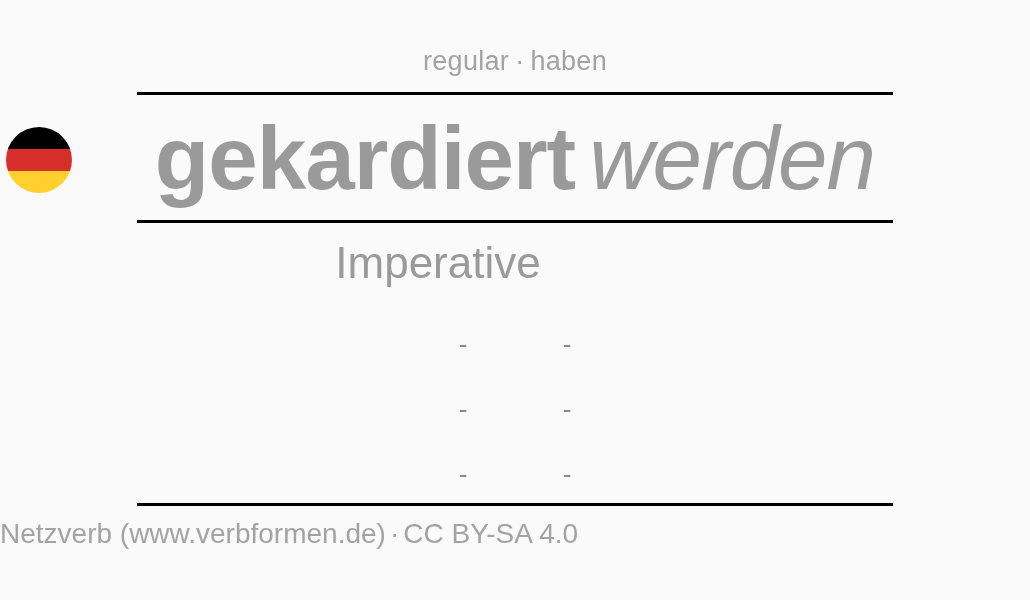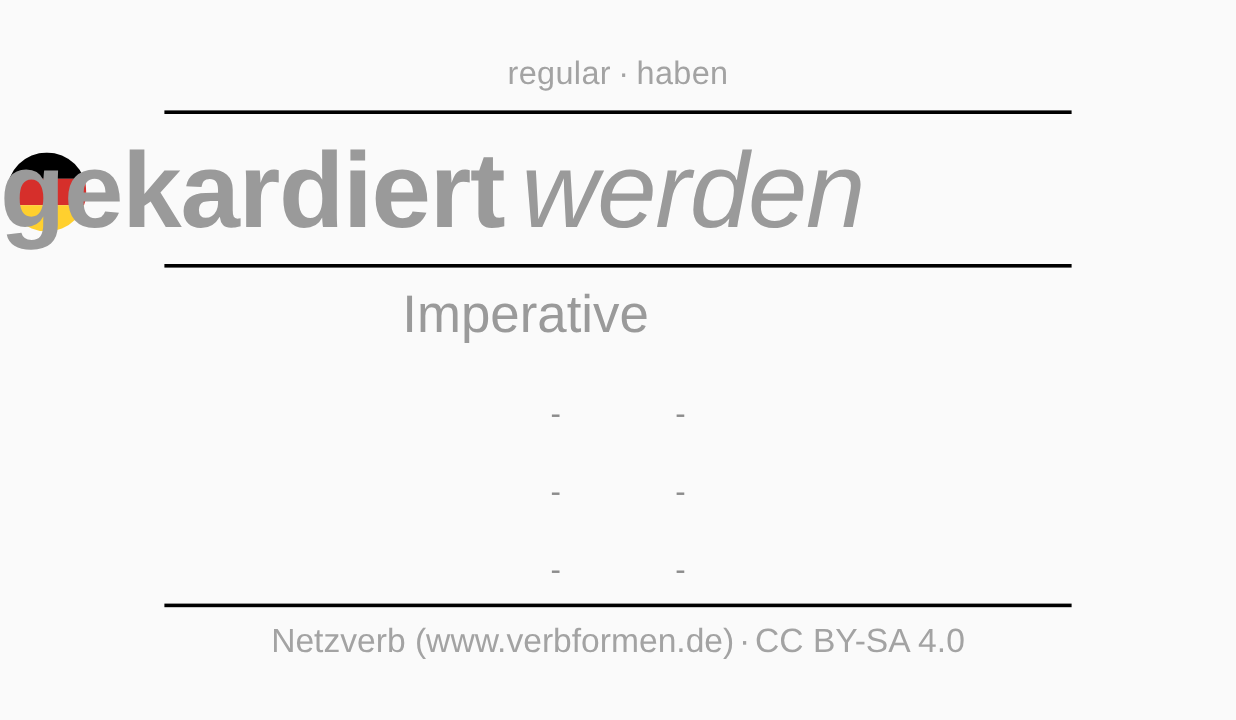--- a/index.html
+++ b/index.html
@@ -69,21 +69,21 @@
   .flag .band-red   { background: #d62f2b; }
   .flag .band-gold  { background: #ffd02e; }
 
   
   .title {
     position: absolute;
     top: 103px;
     left: 0;
     width: 1030px;
     height: 110px;
-    text-align: left;
+    text-align: center;
     white-space: nowrap;
     line-height: 110px;
   }
   .title .verb {
     font-size: 89px;
     font-weight: bold;
     color: #9a9a9a;
     letter-spacing: -1px;
   }
   .title .aux {
@@ -129,21 +129,20 @@
   }
   .cell-left  { text-align: center; }
   .cell-right { text-align: center; }
 
   
   .footer {
     position: absolute;
     top: 518px;
     left: 0;
     width: 1030px;
-    text-align: center;
     font-size: 28px;
     color: #a3a3a3;
     white-space: nowrap;
   }
   .footer .sep { padding: 0 4px; }
 </style>
 </head>
 <body>
 
 <div class="card">

